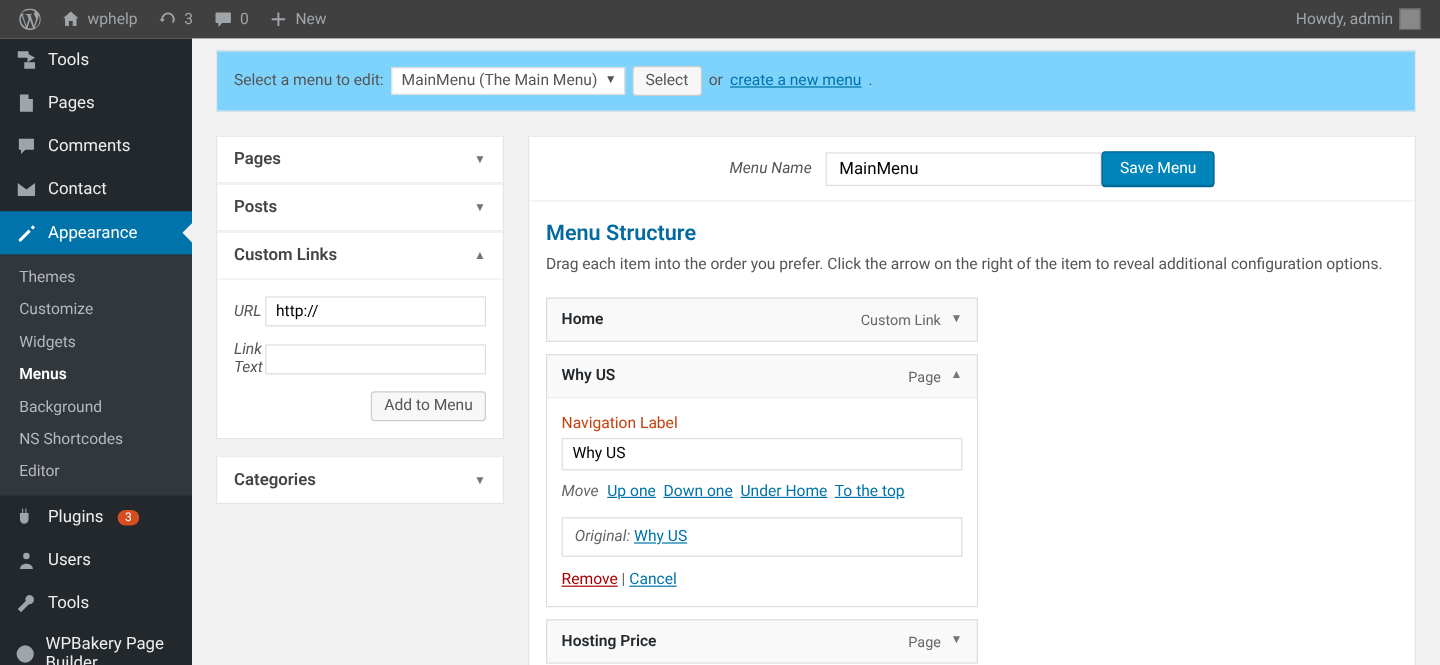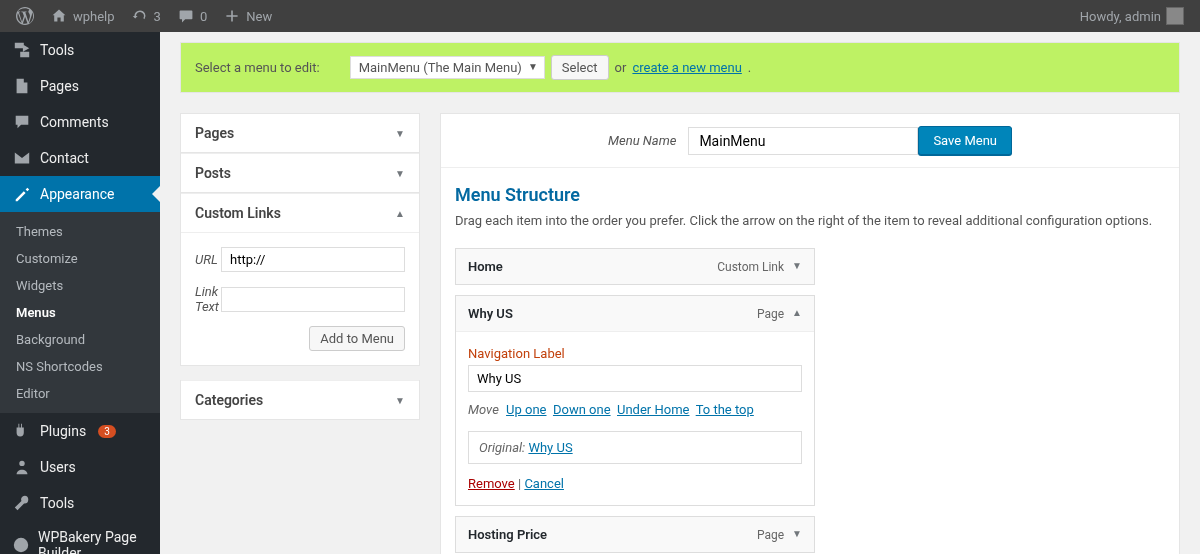--- a/index.html
+++ b/index.html
@@ -14,22 +14,22 @@
 .sidebar-item { display: flex; align-items: center; padding: 8px 10px 8px 12px; color: #eee; cursor: pointer; gap: 8px; font-size: 14px; position: relative; }
 .sidebar-item .icon { width: 20px; height: 20px; color: #a0a5aa; display: inline-flex; align-items: center; justify-content: center; font-size: 18px; }
 .sidebar-item.active { background: #0073aa; color: #fff; }
 .sidebar-item.active .icon { color: #fff; }
 .sidebar-item.active::after { content: ""; position: absolute; right: 0; top: 50%; transform: translateY(-50%); border: 8px solid transparent; border-right-color: #f1f1f1; }
 .submenu { background: #32373c; padding: 6px 0; }
 .submenu-item { padding: 6px 12px 6px 16px; font-size: 13px; color: #b4b9be; cursor: pointer; }
 .submenu-item.current { color: #fff; font-weight: 600; }
 .badge { background: #d54e21; color: #fff; border-radius: 9px; padding: 1px 6px; font-size: 10px; margin-left: 4px; }
 .content { flex: 1; padding: 0 20px 20px 20px; }
-.select-menu-bar { background: #bef264; border: 1px solid #e5e5e5; padding: 12px 14px; margin-top: 10px; display: flex; align-items: center; gap: 6px; font-size: 13px; color: #555; }
-.select-control { border: 1px solid #ddd; padding: 3px 22px 3px 8px; font-size: 13px; background: #fff; position: relative; margin-left: 24px; }
+.select-menu-bar { background: #7dd3fc; border: 1px solid #e5e5e5; padding: 12px 14px; margin-top: 10px; display: flex; align-items: center; gap: 6px; font-size: 13px; color: #555; }
+.select-control { border: 1px solid #ddd; padding: 3px 22px 3px 8px; font-size: 13px; background: #fff; position: relative; }
 .select-control::after { content: "▼"; position: absolute; right: 6px; top: 4px; font-size: 10px; color: #555; }
 .btn { background: #f7f7f7; border: 1px solid #ccc; padding: 4px 10px; font-size: 13px; cursor: pointer; color: #555; border-radius: 3px; }
 .btn-primary { background: #0085ba; border: 1px solid #006799; color: #fff; padding: 6px 14px; font-size: 13px; border-radius: 3px; box-shadow: 0 1px 0 #006799; }
 .link { color: #0073aa; text-decoration: underline; cursor: pointer; }
 .link-red { color: #a00; text-decoration: underline; cursor: pointer; }
 .columns { display: flex; gap: 20px; margin-top: 20px; }
 .col-left { width: 240px; flex-shrink: 0; }
 .col-right { flex: 1; background: #fff; border: 1px solid #e5e5e5; }
 .accordion { background: #fff; border: 1px solid #e5e5e5; margin-bottom: 0; }
 .accordion + .accordion { border-top: none; }

